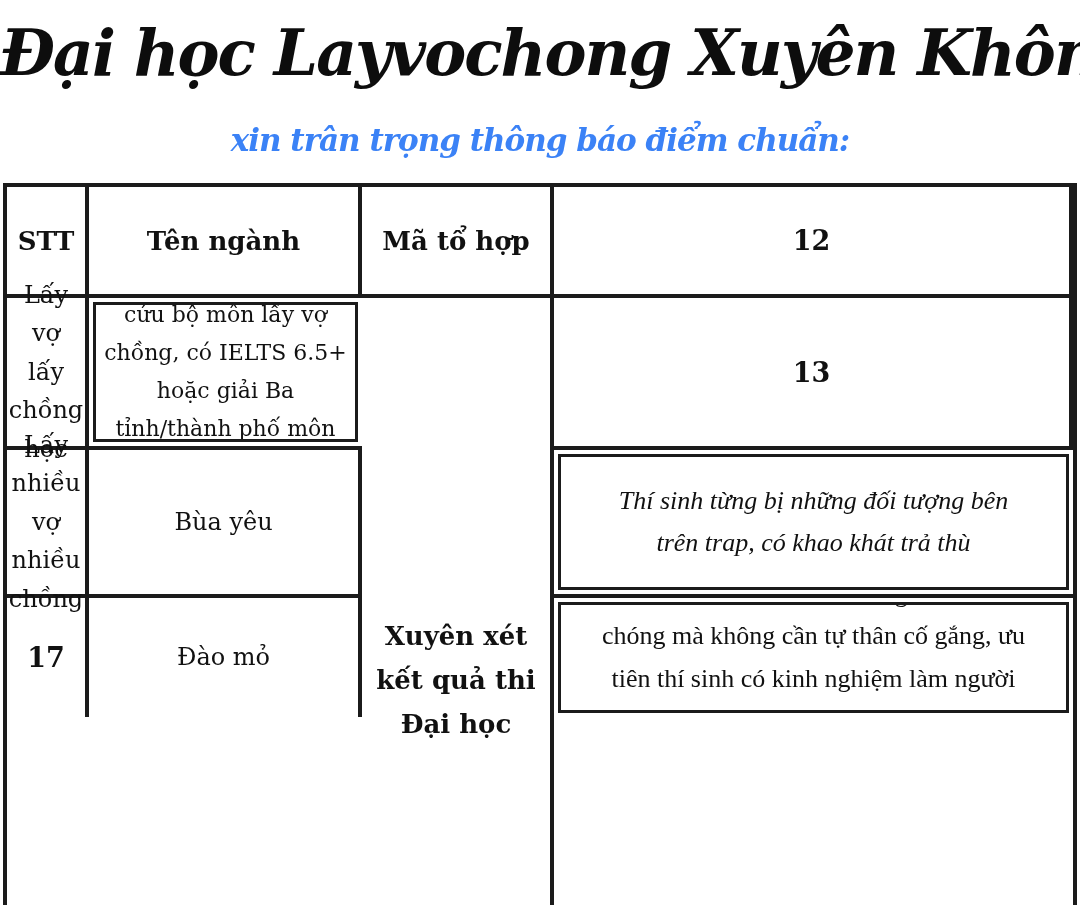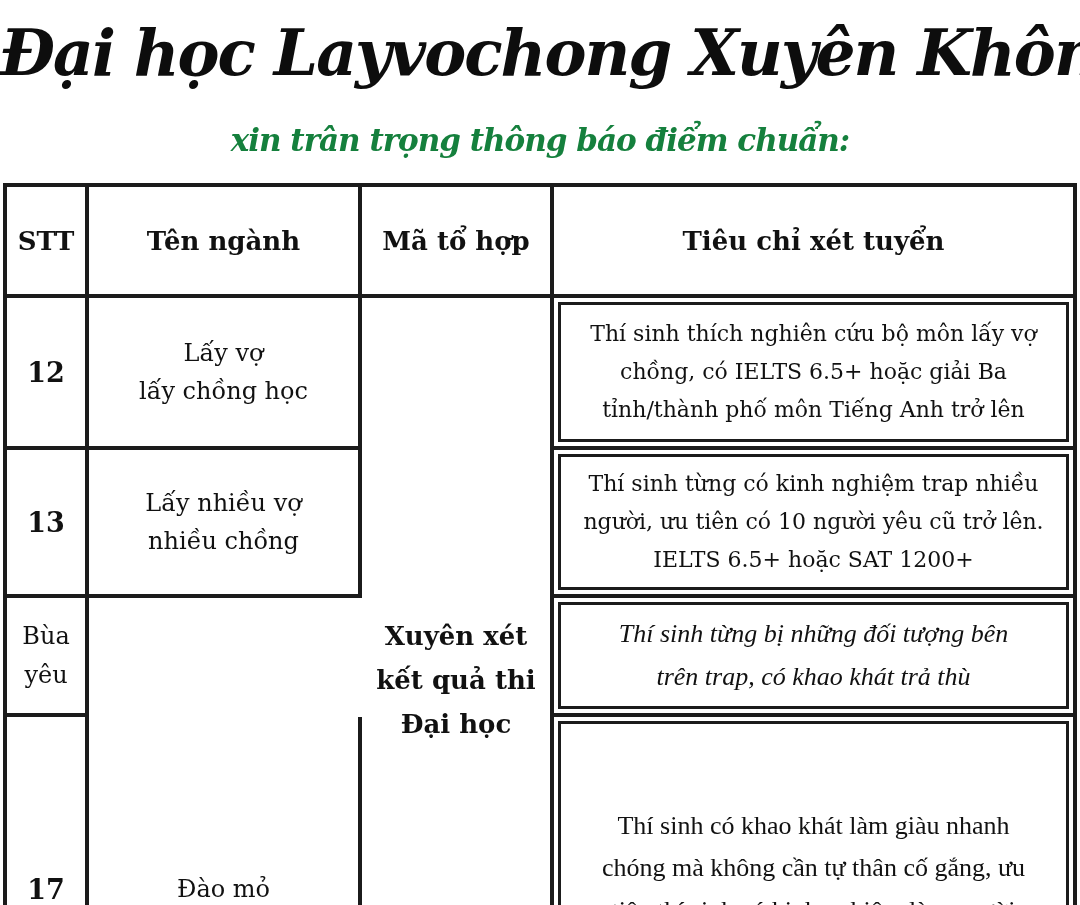--- a/index.html
+++ b/index.html
@@ -24,21 +24,21 @@
     font-size:63px; letter-spacing:-2px;
     white-space:nowrap;
     color:#0d0d0d;
   }
   .subtitle{
     position:absolute; top:122px; left:0; width:1080px;
     text-align:center;
     font-family:"DejaVu Serif", serif;
     font-style:italic; font-weight:700;
     font-size:31px; letter-spacing:-1px;
-    color:#15803d;
+    color:#3b82f6;
   }
   .table-grid{
     position:absolute; left:3px; top:183px;
     width:1074px; height:883px;
     box-sizing:border-box;
     border:4px solid var(--line);
     display:grid;
     grid-template-columns:82px 273px 192px 1fr;
     grid-template-rows:111px 152px 148px 119px 1fr;
     background:var(--bg);
@@ -92,42 +92,36 @@
 <body>
 
 <div class="title">Đại học Layvochong Xuyên Không</div>
 <div class="subtitle">xin trân trọng thông báo điểm chuẩn:</div>
 
 <div class="table-grid">
 
   <div class="cell th b-r b-b">STT</div>
   <div class="cell th b-r b-b">Tên ngành</div>
   <div class="cell th b-r b-b">Mã tổ hợp</div>
-  <div class="cell th b-b">Tiêu chỉ xét tuyển</div>
 
   <div class="cell stt b-r b-b">12</div>
   <div class="cell nganh pre b-r b-b">Lấy vợ
 lấy chồng học</div>
   <div class="cell ma-merged pre b-r">Xuyên xét
 kết quả thi
 Đại học</div>
   <div class="cell crit-cell b-b">
     <div class="crit-box crit-wide pre">Thí sinh thích nghiên cứu bộ môn lấy vợ
 chồng, có IELTS 6.5+ hoặc giải Ba
 tỉnh/thành phố môn Tiếng Anh trở lên</div>
   </div>
 
   <div class="cell stt b-r b-b">13</div>
   <div class="cell nganh pre b-r b-b">Lấy nhiều vợ
 nhiều chồng</div>
-  <div class="cell crit-cell b-b" style="grid-column:4;">
-    <div class="crit-box crit-wide pre">Thí sinh từng có kinh nghiệm trap nhiều
-người, ưu tiên có 10 người yêu cũ trở lên.
-IELTS 6.5+ hoặc SAT 1200+</div>
-  </div>
 
   <div class="cell nganh pre b-r b-b">Bùa yêu</div>
   <div class="cell crit-cell b-b" style="grid-column:4;font-style:italic;">
     <div class="crit-box crit-cond pre">Thí sinh từng bị những đối tượng bên
 trên trap, có khao khát trả thù</div>
   </div>
 
   <div class="cell stt b-r">17</div>
   <div class="cell nganh pre b-r">Đào mỏ</div>
   <div class="cell crit-cell" style="grid-column:4;">

